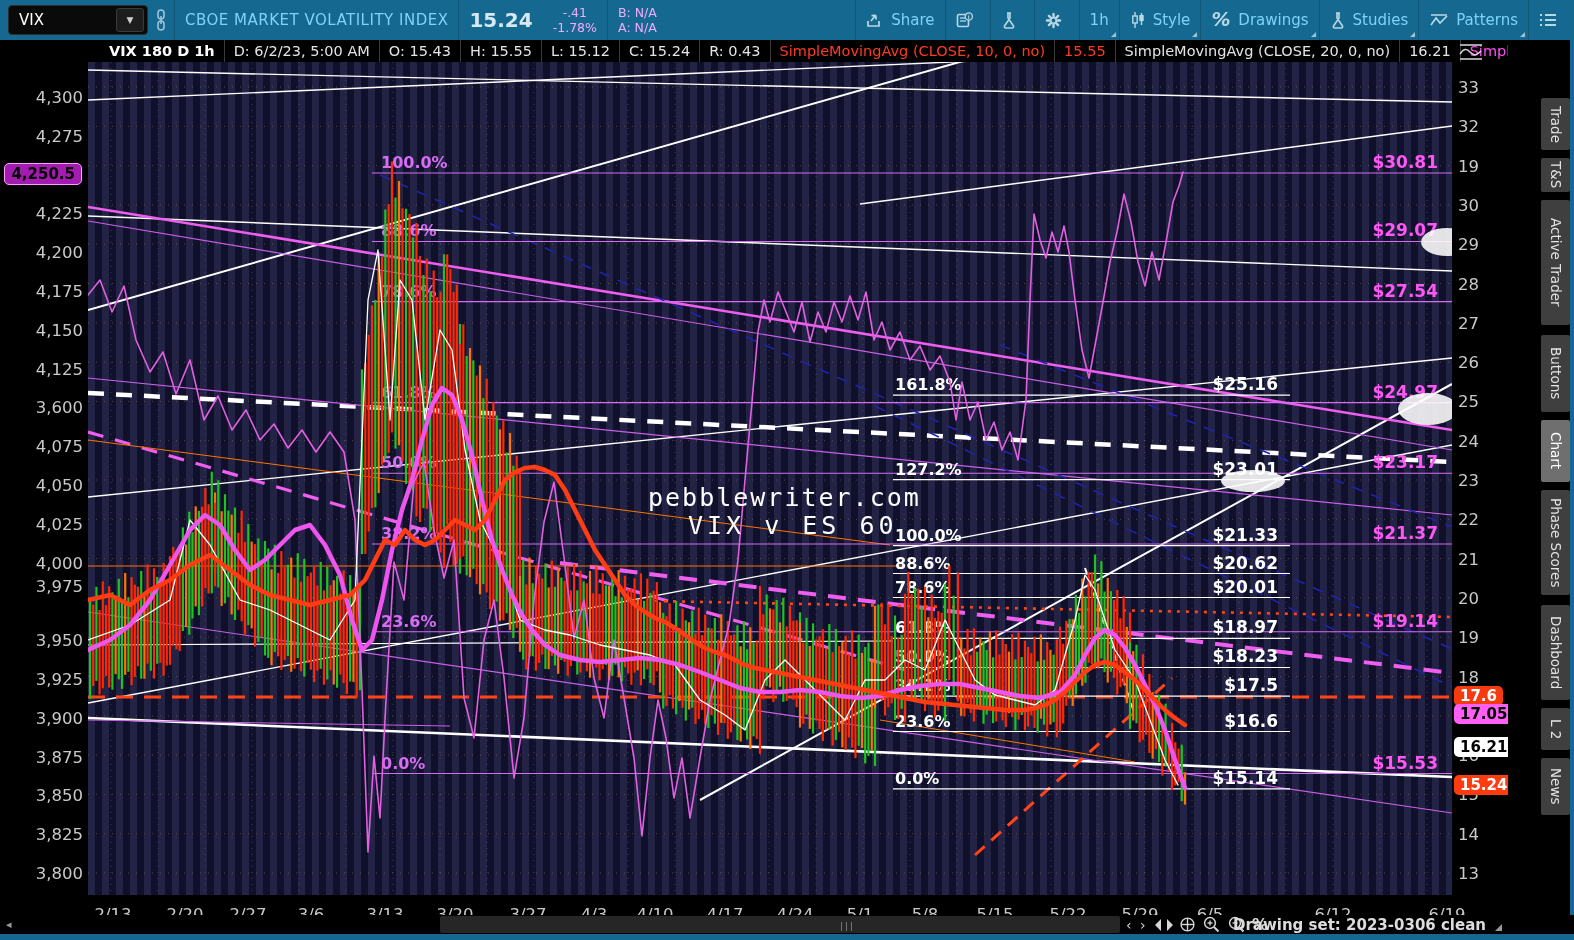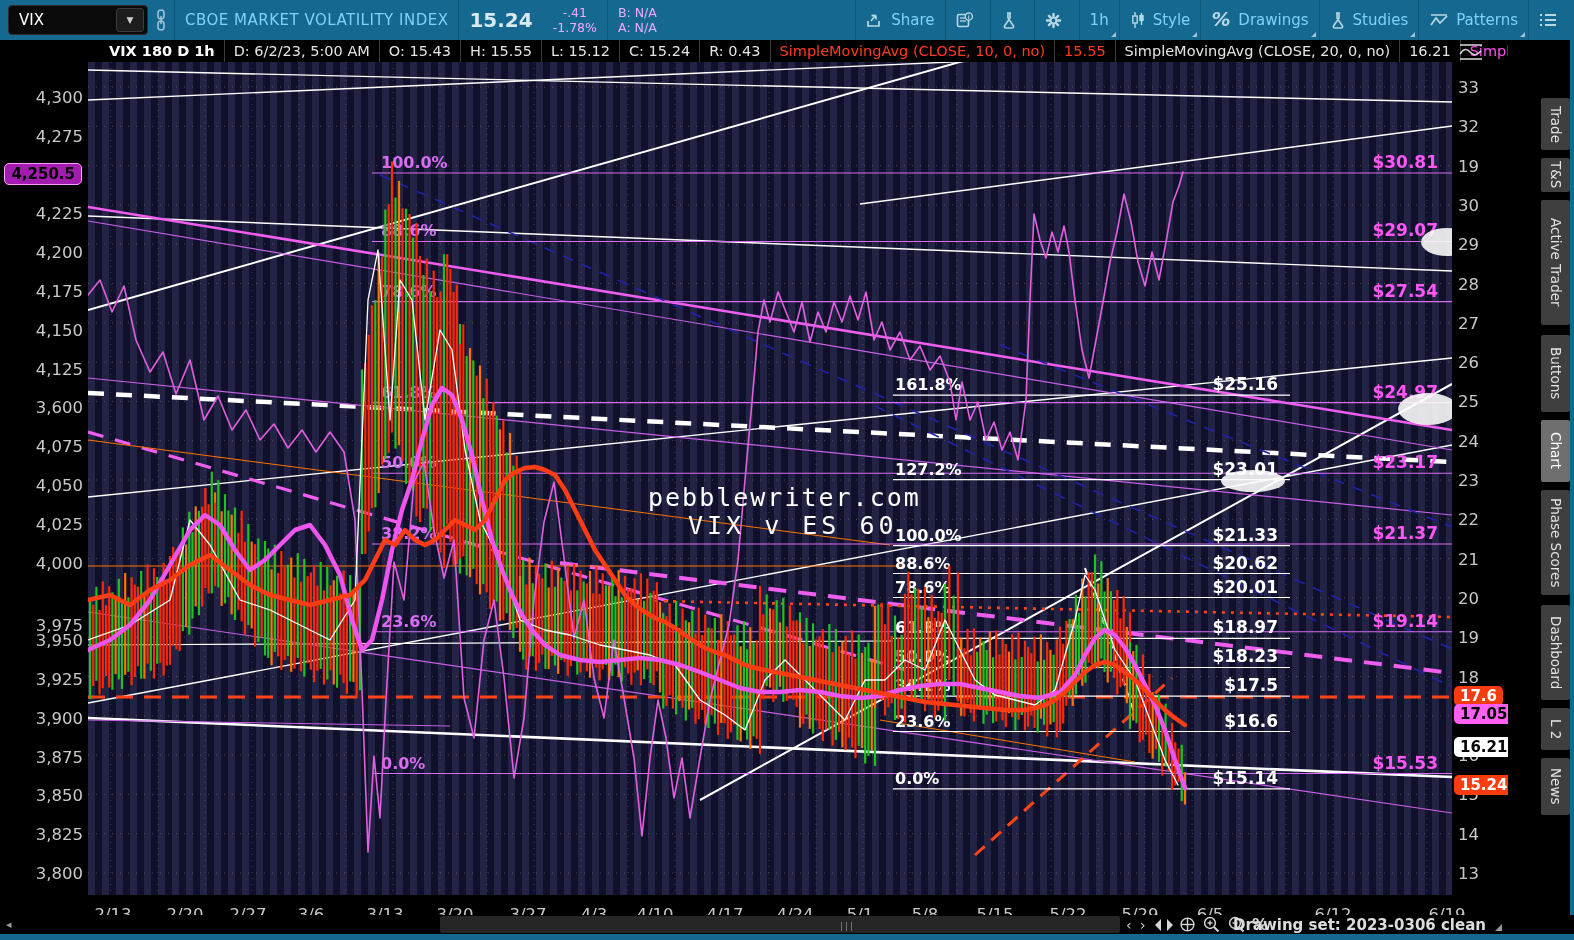--- a/index.html
+++ b/index.html
@@ -723,21 +723,21 @@
       <div class="axis-label" style="top: 151.4px; text-align: center;">4,225</div>
       <div class="axis-label" style="top: 190.2px;">4,200</div>
       <div class="axis-label" style="top: 229px;">4,175</div>
       <div class="axis-label" style="top: 267.8px;">4,150</div>
       <div class="axis-label" style="top: 306.6px;">4,125</div>
       <div class="axis-label" style="top: 345.4px;">3,600</div>
       <div class="axis-label" style="top: 384.2px;">4,075</div>
       <div class="axis-label" style="top: 423px;">4,050</div>
       <div class="axis-label" style="top: 461.8px;">4,025</div>
       <div class="axis-label" style="top: 500.6px; margin-left: 17px;">4,000</div>
-      <div class="axis-label" style="top: 563px;">3,975</div>
+      <div class="axis-label" style="top: 524px;">3,975</div>
       <div class="axis-label" style="top: 578.2px;">3,950</div>
       <div class="axis-label" style="top: 617px;">3,925</div>
       <div class="axis-label" style="top: 655.8px;">3,900</div>
       <div class="axis-label" style="top: 694.6px;">3,875</div>
       <div class="axis-label" style="top: 733.4px;">3,850</div>
       <div class="axis-label" style="top: 772.2px;">3,825</div>
       <div class="axis-label" style="top: 811px;">3,800</div>
       <div class="bubble" style="right: 6px; top: 112.246px; background: #a21caf; color: rgb(0, 0, 0); border: 1px solid rgb(255, 157, 255);">4,250.5</div>
     </div>
   <div id="right-axis">

